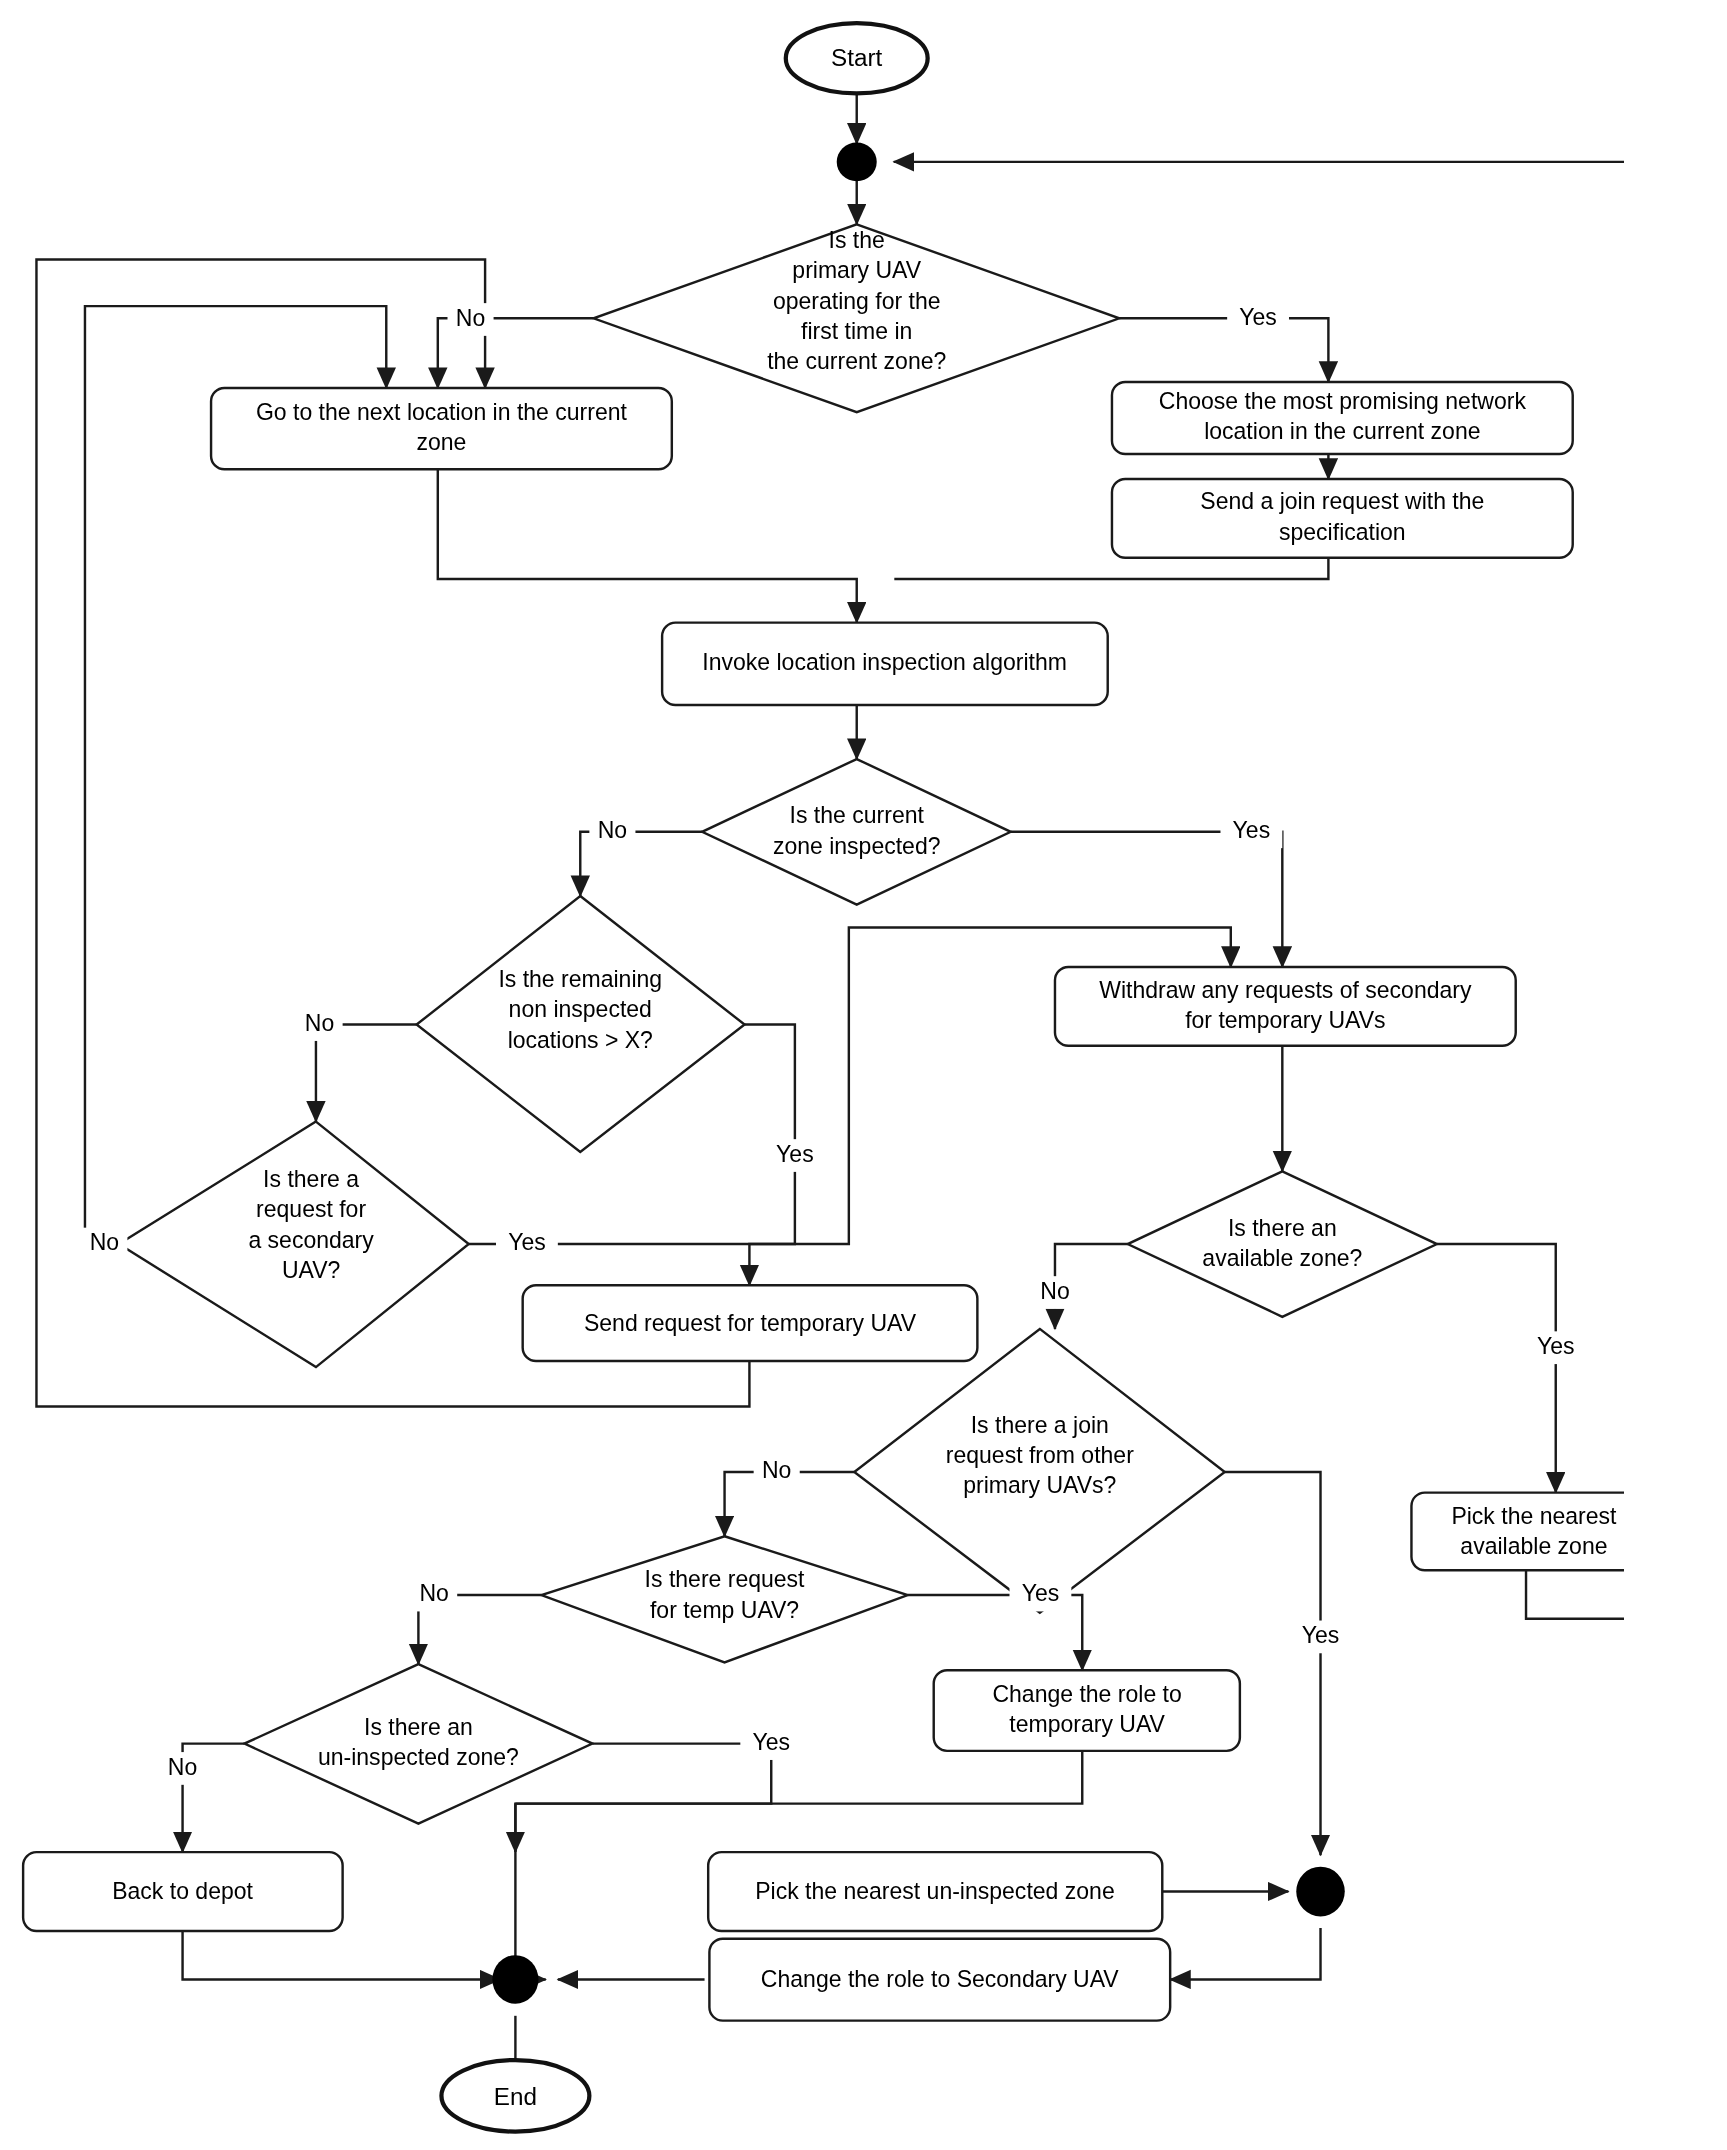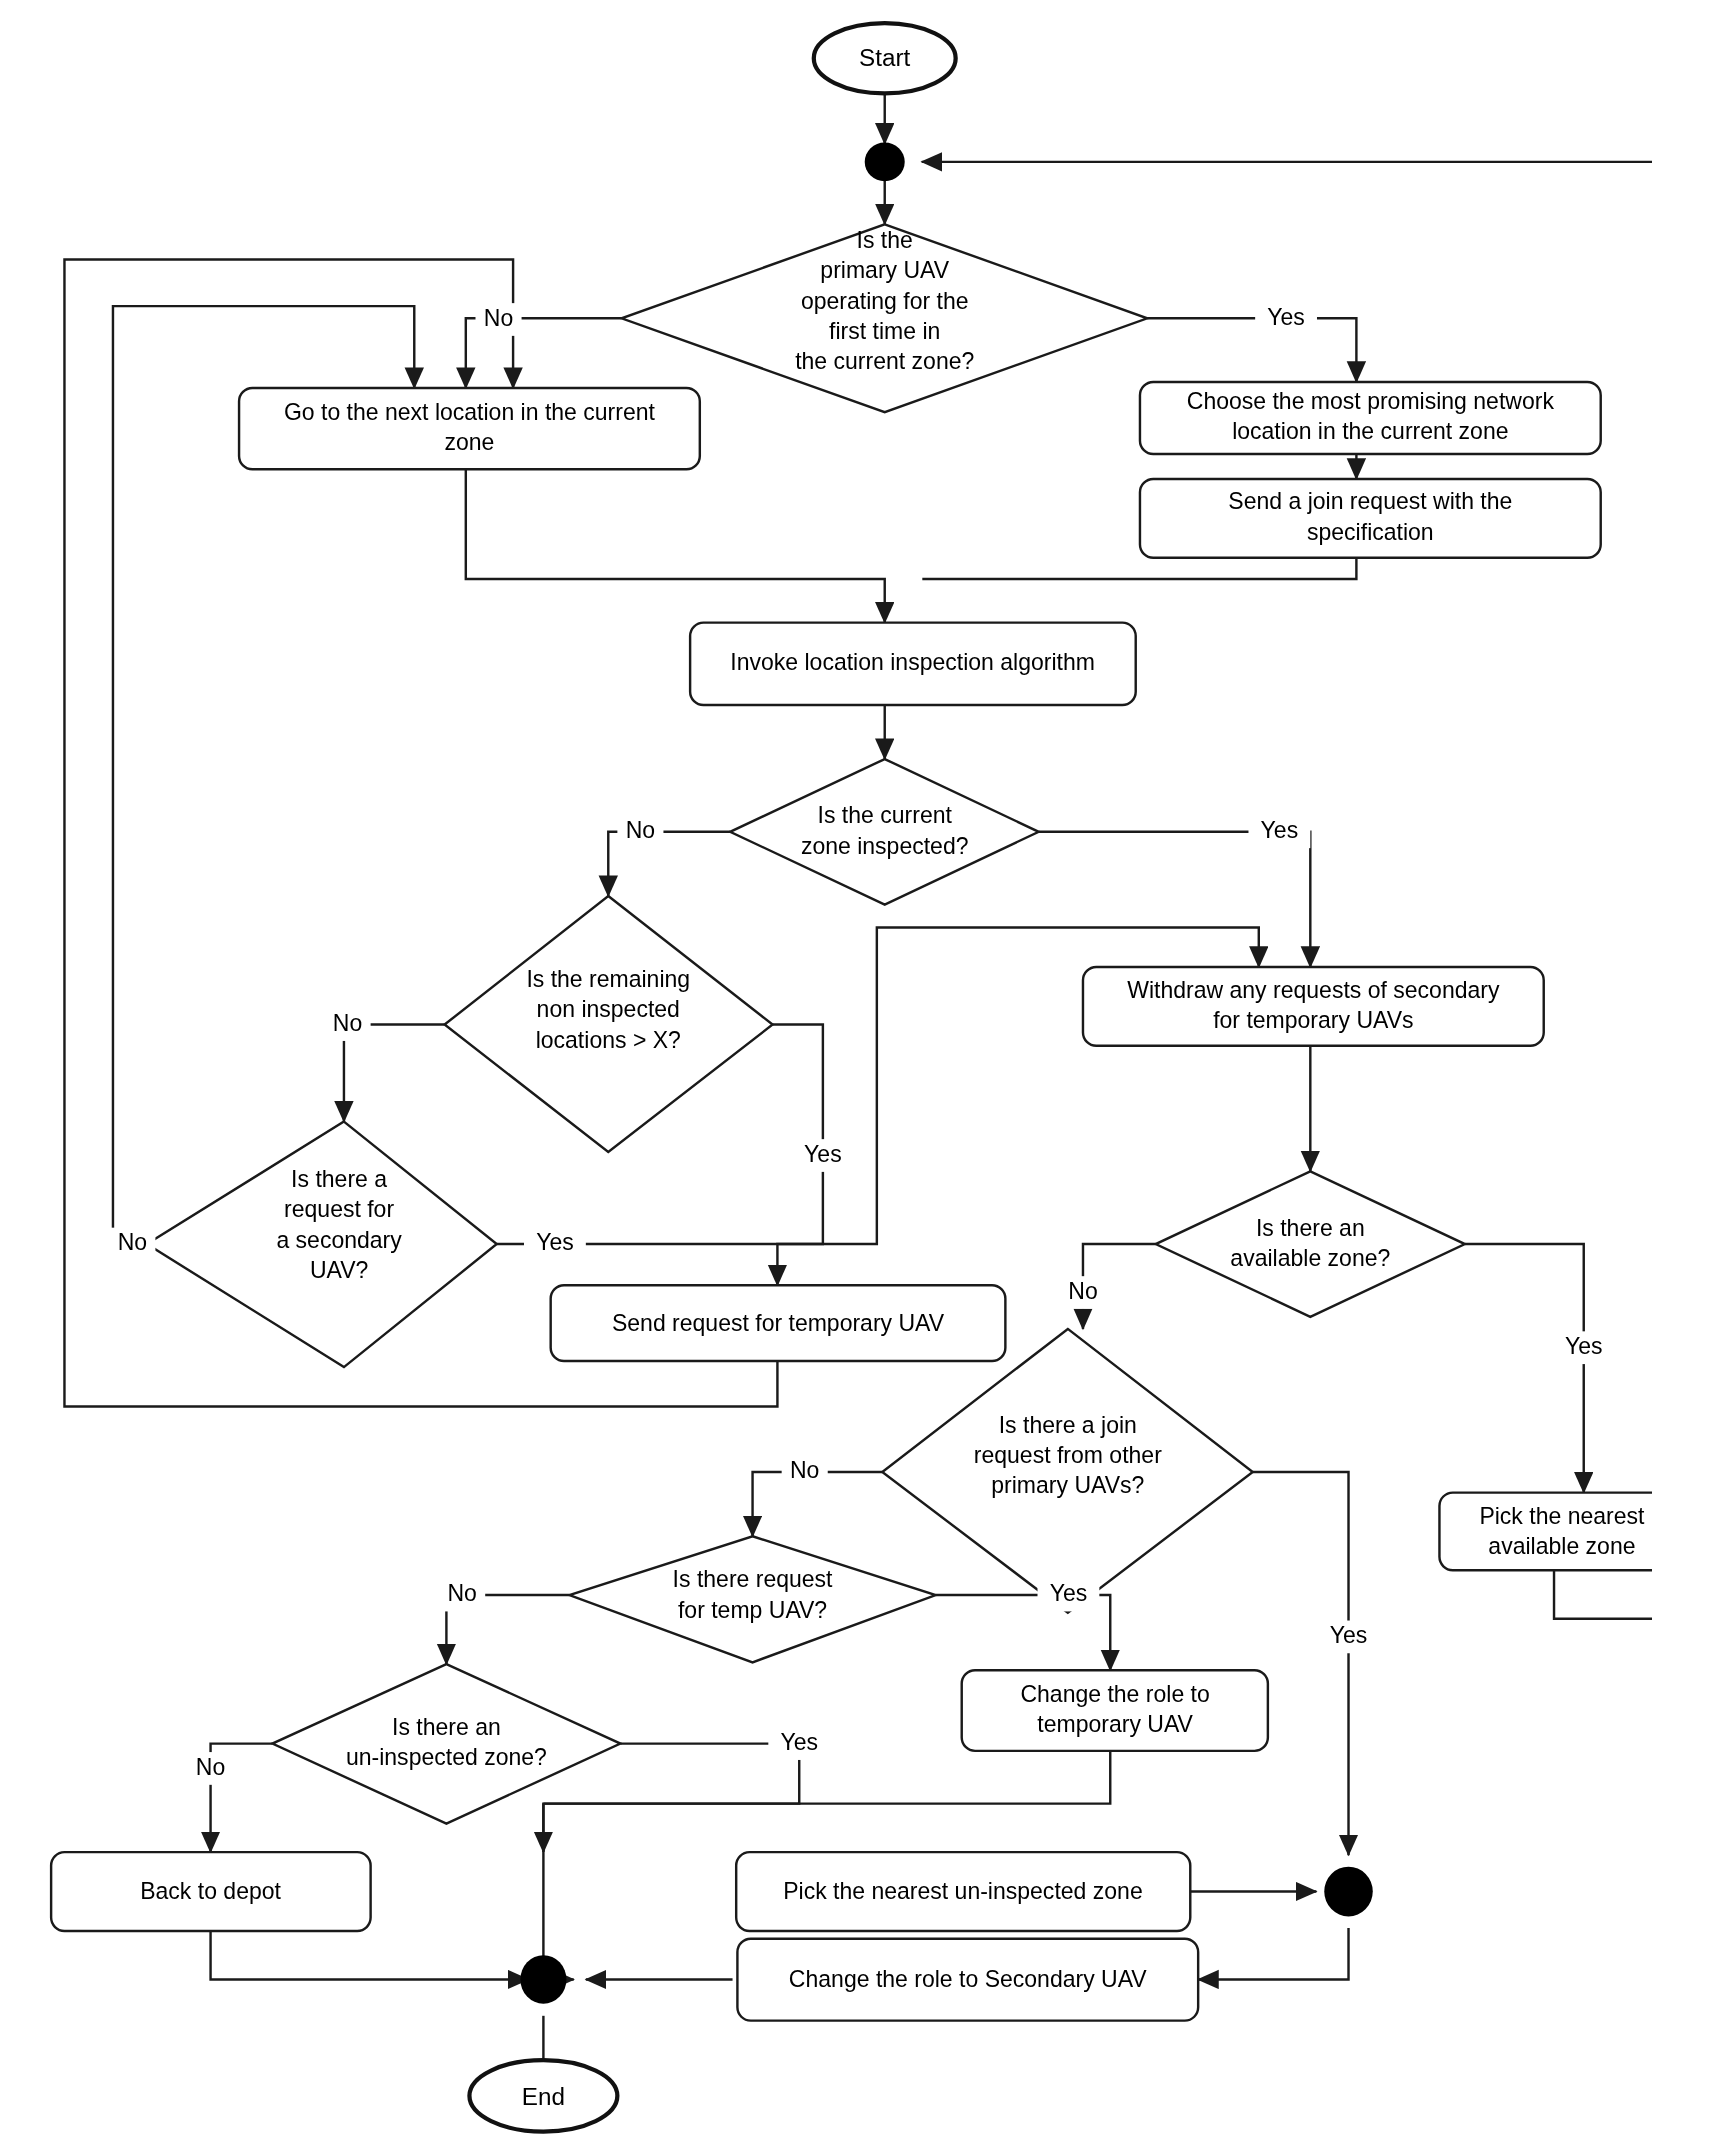--- a/index.html
+++ b/index.html
@@ -10,21 +10,20 @@
   }
   body {
     font-family: "Liberation Sans", sans-serif;
   }
   #flowchart-root {
     position: relative;
     width: 1624px;
     height: 2151px;
     background: #ffffff;
     overflow: hidden;
-    padding-left: 28px;
   }
   svg#flow-svg {
     display: block;
     width: 1728px;
     height: 2151px;
   }
   .shape-stroke {
     fill: #ffffff;
     stroke: #1a1a1a;
     stroke-width: 4;

